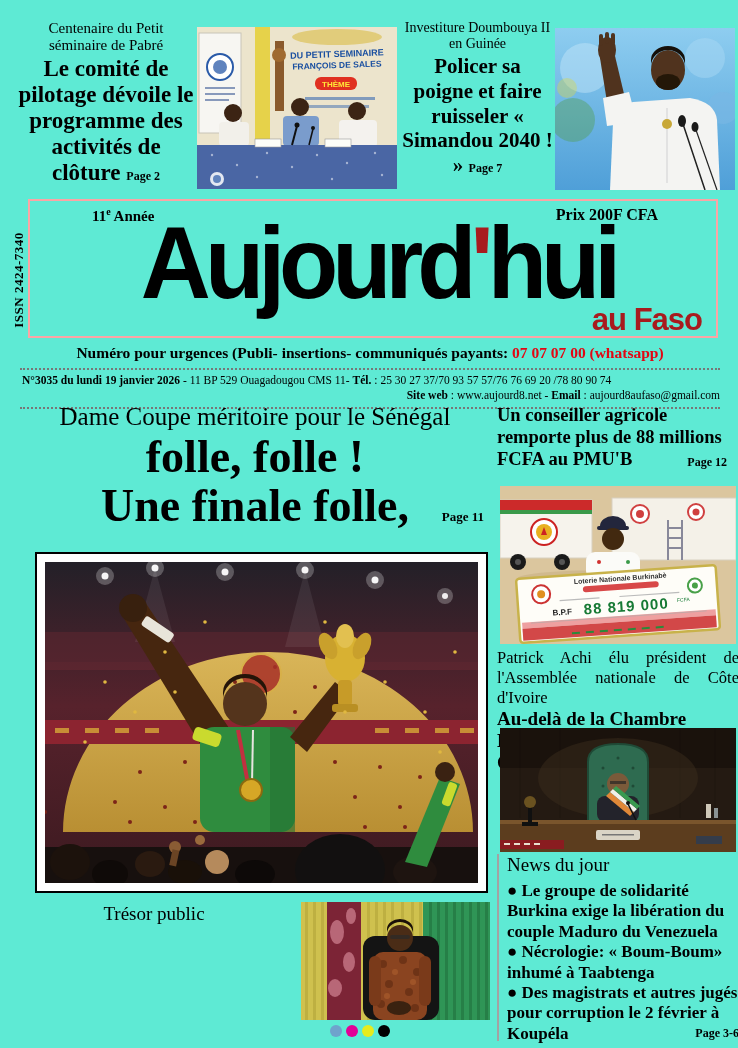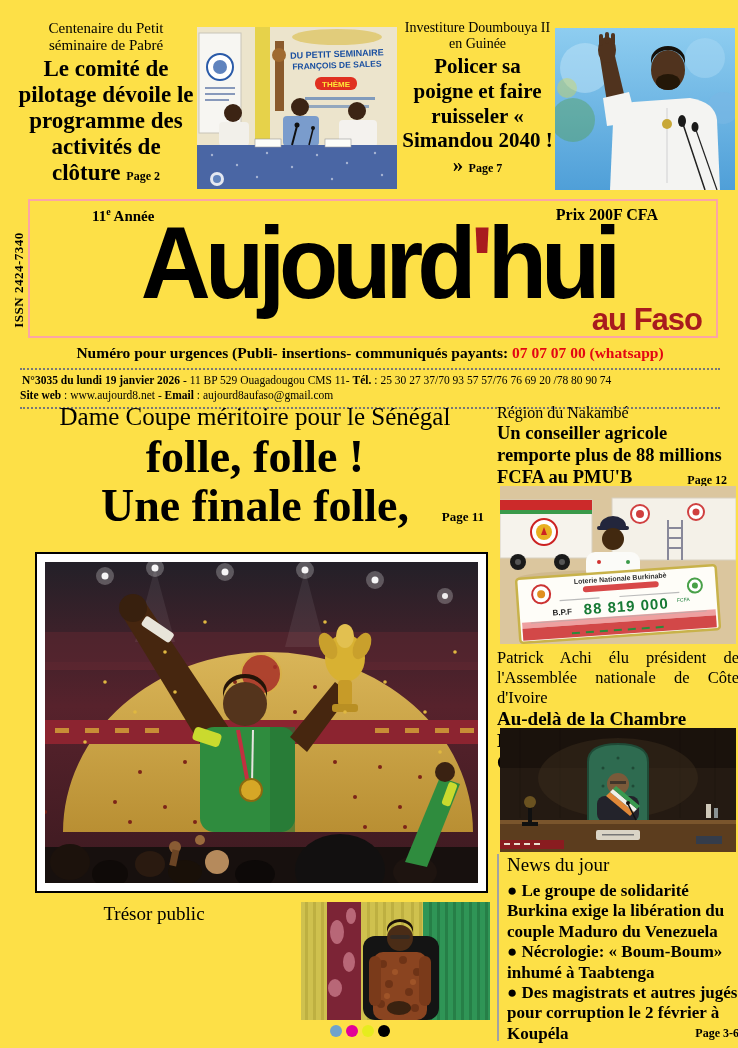--- a/index.html
+++ b/index.html
@@ -1,16 +1,16 @@
 <!DOCTYPE html>
 <html style="--masthead-red: #a81b1e; --bright-red: #e30613;"><head>
 <meta charset="utf-8">
 <style>
   html,body{margin:0;padding:0;background:#fff;}
-  .page{position:relative;width:738px;height:1048px;background:#fde047;overflow:hidden;
+  .page{position:relative;width:738px;height:1048px;background:#5eead4;overflow:hidden;
         font-family:"Liberation Serif",serif;color:#000;}
   .kicker{font-weight:normal;}
   .headline{font-weight:bold;}
   .pageref{font-weight:bold;font-size:12px;white-space:nowrap;}
   .photo{position:absolute;overflow:hidden;}
   .photo svg{display:block;width:100%;height:100%;}
 
   
   .story-tl{position:absolute;left:18px;top:20px;width:176px;text-align:center;}
   .story-tl .kicker{font-size:15px;line-height:1.12;}
@@ -36,21 +36,21 @@
         font-size:13px;font-weight:bold;letter-spacing:.5px;transform:rotate(-90deg);}
 
   
   .urgences{position:absolute;left:20px;top:344px;width:700px;text-align:center;
             font-size:15.5px;font-weight:bold;}
   .urgences .red{color:var(--bright-red,#e30613);}
   .infoblock{position:absolute;left:20px;top:368px;width:700px;
              border-top:2px dotted #777;border-bottom:2px dotted #777;
              padding:3px 0 4px 0;font-size:11.5px;line-height:1.3;}
   .infoblock .l1{text-align:left;padding-left:2px;}
-  .infoblock .l2{text-align:left;}
+  .infoblock .l2{text-align:right;}
   .b{font-weight:bold;}
 
   
   .lead{position:absolute;left:20px;top:403px;width:470px;text-align:center;}
   .lead .kicker{font-size:25px;line-height:1.1;}
   .lead .headline{font-size:46px;line-height:1.08;position:relative;margin-top:1px;}
   .lead .pageref{position:absolute;right:6px;bottom:7px;font-size:13px;}
   .main-photo{left:35px;top:552px;width:453px;height:341px;border:2px solid #000;
               background:#fff;padding:8px;box-sizing:border-box;}
 
@@ -321,21 +321,20 @@
           <circle cx="160" cy="60" r="1.8"></circle>
         <circle cx="410" cy="90" r="1.8"></circle>
           <circle cx="40" cy="180" r="1.8"></circle>
           <circle cx="395" cy="190" r="1.8"></circle>
           <circle cx="120" cy="90" r="1.8"></circle>
       </g>
     </svg>
   </div>
 
   <div class="nakambe">
-    <div class="kicker">Région du Nakambé</div>
     <div class="headline"><span>Un conseiller agricole remporte plus de 88 millions FCFA au PMU'B</span>
       <span class="pageref">Page 12</span></div>
   </div>
 
   <div class="photo photo-cheque">
     <svg viewBox="0 0 236 158" preserveAspectRatio="none">
       <rect width="236" height="158" fill="#dbc69e"></rect>
       <g>
         <rect x="0" y="14" width="92" height="58" fill="#f6f3ec" stroke="#d8d0c0"></rect>
         <rect x="0" y="14" width="92" height="10" fill="#cc2a2a"></rect>

